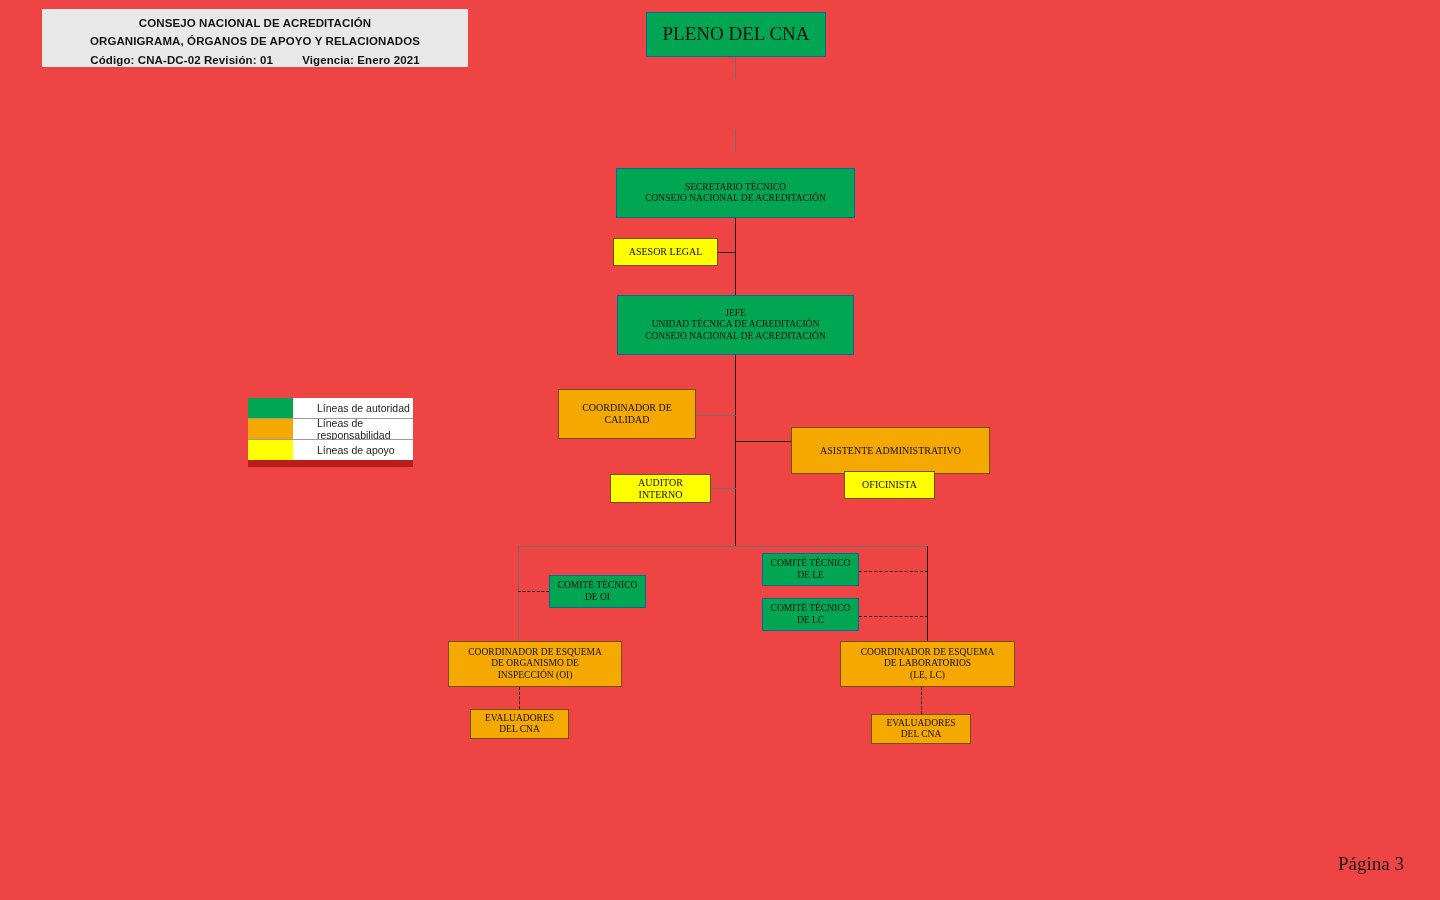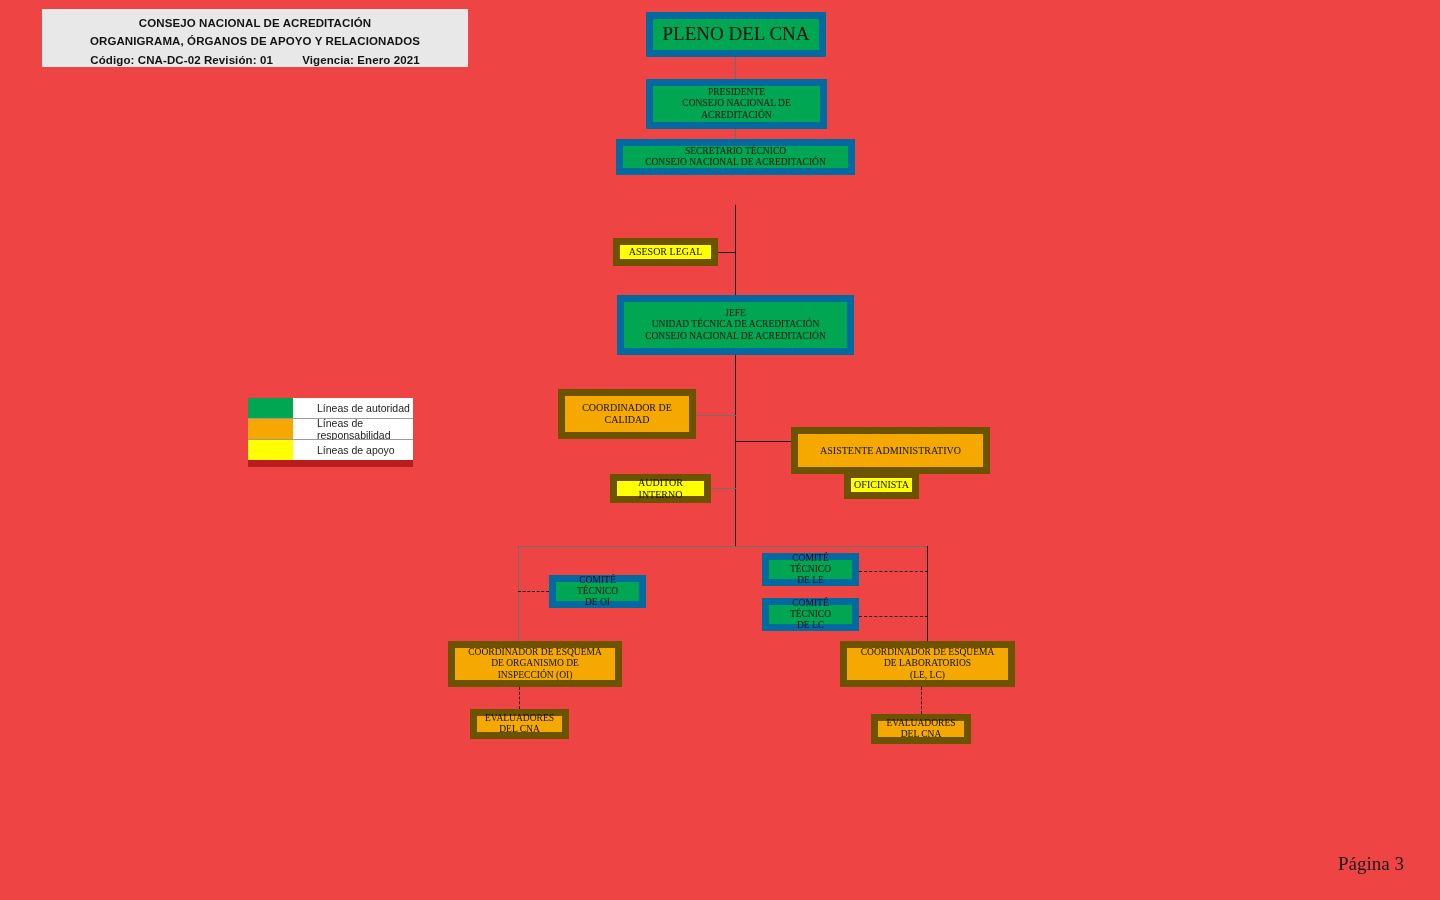--- a/index.html
+++ b/index.html
@@ -38,21 +38,21 @@
   .header-block .h2 { font-size: 11.5px; margin-top: 6px; }
   .header-block .h3 { font-size: 11.5px; margin-top: 7px; }
   .header-block .h3 span { display: inline-block; }
   .header-block .h3 .sp1 { }
   .header-block .h3 .sp2 { margin-right: 26px; }
 
   
   .node {
     position: absolute;
     box-sizing: border-box;
-    border: 7px solid #0369a1;
+    border: 1px solid #0369a1;
     display: flex;
     align-items: center;
     justify-content: center;
     text-align: center;
     color: #111111;
     line-height: 1.18;
     z-index: 5;
   }
   .node .lbl { display: block; padding: 0 3px; }
   .green  { background: #00a651; }
@@ -159,29 +159,22 @@
   <div class="line h-dash" style="left:859px; top:616px; width:69px;"></div>
 
   <div class="line v-dash" style="left:519px; top:687px; height:22px;"></div>
 
   <div class="line v-dash" style="left:921px; top:687px; height:27px;"></div>
 
   <div class="node green" style="left:646px; top:12px; width:180px; height:45px; font-size:19px;">
     <span class="lbl">PLENO DEL CNA</span>
   </div>
 
-  <div class="node green" style="left:646px; top:79px; width:181px; height:50px; font-size:9.5px;">
-    <span class="lbl">
-      <span>PRESIDENTE</span><br>
-      <span>CONSEJO NACIONAL DE</span><br>
-      <span>ACREDITACIÓN</span>
-    </span>
-  </div>
-
-  <div class="node green" style="left:616px; top:139px; width:239px; height:36px; font-size:9.5px;">
+
+  <div class="node green" style="left:616px; top:168px; width:239px; height:50px; font-size:9.5px;">
     <span class="lbl">
       <span>SECRETARIO TÉCNICO</span><br>
       <span>CONSEJO NACIONAL DE ACREDITACIÓN</span>
     </span>
   </div>
 
   <div class="node yellow" style="left:613px; top:238px; width:105px; height:28px; font-size:10px;">
     <span class="lbl">ASESOR LEGAL</span>
   </div>
 
@@ -197,21 +190,21 @@
     <span class="lbl">
       <span>COORDINADOR DE</span><br>
       <span>CALIDAD</span>
     </span>
   </div>
 
   <div class="node orange" style="left:791px; top:427px; width:199px; height:47px; font-size:10px;">
     <span class="lbl">ASISTENTE ADMINISTRATIVO</span>
   </div>
 
-  <div class="node yellow" style="left:844px; top:471px; width:75px; height:28px; font-size:10px;">
+  <div class="node yellow" style="left:844px; top:471px; width:91px; height:28px; font-size:10px;">
     <span class="lbl">OFICINISTA</span>
   </div>
 
   <div class="node yellow" style="left:610px; top:474px; width:101px; height:29px; font-size:10px;">
     <span class="lbl">
       <span>AUDITOR</span><br>
       <span>INTERNO</span>
     </span>
   </div>
 

